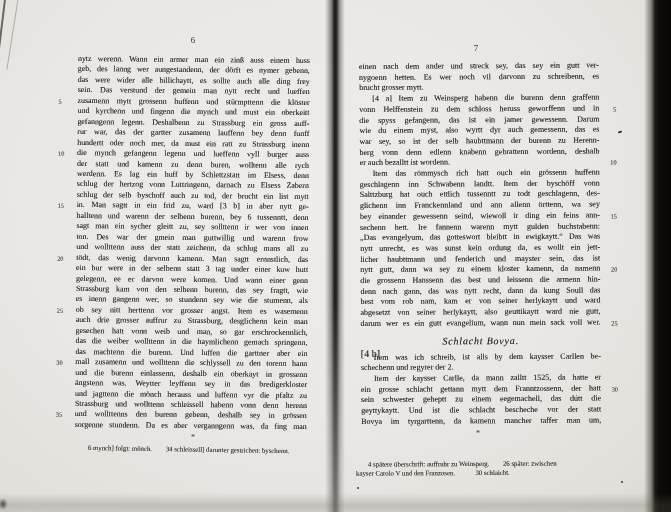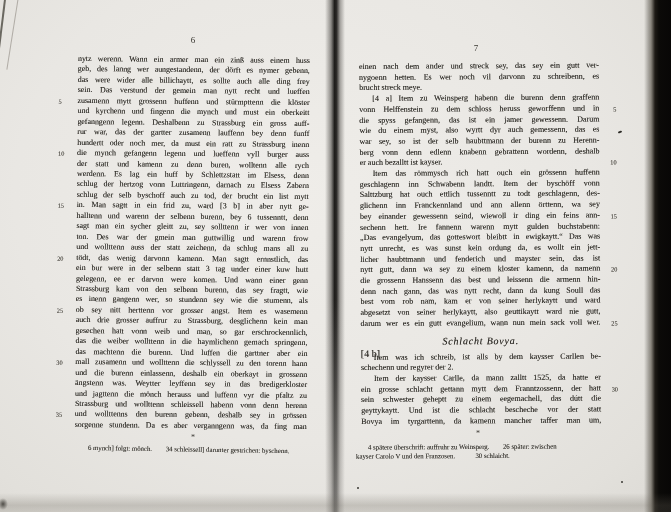--- a/index.html
+++ b/index.html
@@ -28,21 +28,21 @@
   .spacer{}
   .pagenum{position:absolute;width:40px;text-align:center;font-size:9px;color:#35332d;}
   #left-pagenum{left:173px;top:35px;}
   #right-pagenum{left:456px;top:43px;}
   .sep{position:absolute;width:40px;text-align:center;font-size:8px;color:#3a3833;}
   #left-sep{left:173px;top:433px;}
   #right-sep{left:458px;top:429px;}
   .footnote{position:absolute;font-size:6.8px;line-height:9.3px;color:#35332d;
             text-shadow:0 0 .3px rgba(44,42,37,.5);}
   #left-footnote{left:88px;top:443px;width:228px;transform:rotate(0.9deg);transform-origin:0 0;}
-  #right-footnote{left:356px;top:442px;width:244px;transform:rotate(-0.3deg);}
+  #right-footnote{left:356px;top:459px;width:244px;transform:rotate(-0.3deg);}
   #right-footnote .fline2{text-indent:0;}
   #right-footnote .fline1{text-indent:12px;}
   
   #gutter-shadow{left:325px;top:0;width:20px;height:512px;
     background:linear-gradient(to right, rgba(25,22,18,0) 0%, rgba(25,22,18,.45) 30%, rgba(10,9,7,.92) 48%, rgba(12,10,8,.85) 58%, rgba(25,22,18,.35) 75%, rgba(25,22,18,0) 100%);}
   #gutter-fade{left:325px;top:300px;width:20px;height:212px;
     background:linear-gradient(to bottom, rgba(233,231,227,0), rgba(233,231,227,.45));}
   #right-edge-band{left:644px;top:0;width:27px;height:512px;
     background:linear-gradient(to right, rgba(20,18,15,0) 0px, rgba(90,86,78,.5) 5px, #8a867d 7px, #1d1a15 11px, #0b0a08 15px, #080706 100%);}
   #left-edge-line{left:1px;top:-3px;width:2px;height:54px;background:#55524a;transform:rotate(7deg);opacity:.85;}
@@ -98,28 +98,28 @@
     <div class="tline"><span class="lnum left">35</span><span>und wollttenns den burenn gebenn, deshalb sey in grössen</span></div>
     <div class="tline"><span>sorgenne stundenn.  Da es aber verganngenn was, da fing man</span></div>
   </div>
 <div class="sep" id="left-sep">*</div>
 <div class="footnote" id="left-footnote">6 mynch] folgt: mönch.  34 schleissell] darunter gestrichen: byschenn.</div>
 
 <div class="pagenum" id="right-pagenum">7</div>
 <div class="textblock" id="right-text">
     <div class="tline"><span>einen nach dem ander und streck sey, das sey ein gutt ver-</span></div>
     <div class="tline"><span>nygoenn hetten.  Es wer noch vil darvonn zu schreibenn, es</span></div>
-    <div class="tline nj"><span>brucht streck meye.</span></div>
+    <div class="tline nj"><span>brucht grosser mytt.</span></div>
     <div class="tline ind"><span>[4 a] Item zu Weinsperg habenn die burenn denn graffenn</span></div>
     <div class="tline"><span class="lnum right">5</span><span>vonn Helffenstein zu dem schloss heruss geworffenn und in</span></div>
     <div class="tline"><span>die spyss gefangenn, das ist ein jamer gewessenn.  Darum</span></div>
     <div class="tline"><span>wie du einem myst, also wyrtt dyr auch gemessenn, das es</span></div>
     <div class="tline"><span>war sey, so ist der selb haubttmann der burenn zu Herenn-</span></div>
     <div class="tline"><span>berg vonn denn edlenn knabenn gebrattenn wordenn, deshalb</span></div>
-    <div class="tline nj"><span class="lnum right">10</span><span>er auch bezalltt ist kayser.</span></div>
+    <div class="tline nj"><span class="lnum right">10</span><span>er auch bezalltt ist wordenn.</span></div>
     <div class="tline ind"><span>Item das römmysch rich hatt ouch ein grössenn huffenn</span></div>
     <div class="tline"><span>geschlagenn inn Schwabenn landtt.  Item der byschöff vonn</span></div>
     <div class="tline"><span>Salttzburg hat ouch ettlich tussenntt zu todt geschlagenn, des-</span></div>
     <div class="tline"><span>glichenn inn Franckennland und ann allenn örttenn, wa sey</span></div>
     <div class="tline"><span class="lnum right">15</span><span>bey einander gewessenn seind, wiewoll ir ding ein feins ann-</span></div>
     <div class="tline"><span>sechenn hett.  Ire fannenn warenn mytt gulden buchstabenn:</span></div>
     <div class="tline"><span>„Das evangelyum, das gotteswort bleibtt in ewigkaytt.“ Das was</span></div>
     <div class="tline"><span>nytt unrecht, es was sunst kein ordung da, es wollt ein jett-</span></div>
     <div class="tline"><span>licher haubttmann und fenderich und mayster sein, das ist</span></div>
     <div class="tline"><span class="lnum right">20</span><span>nytt gutt, dann wa sey zu einem kloster kamenn, da namenn</span></div>

